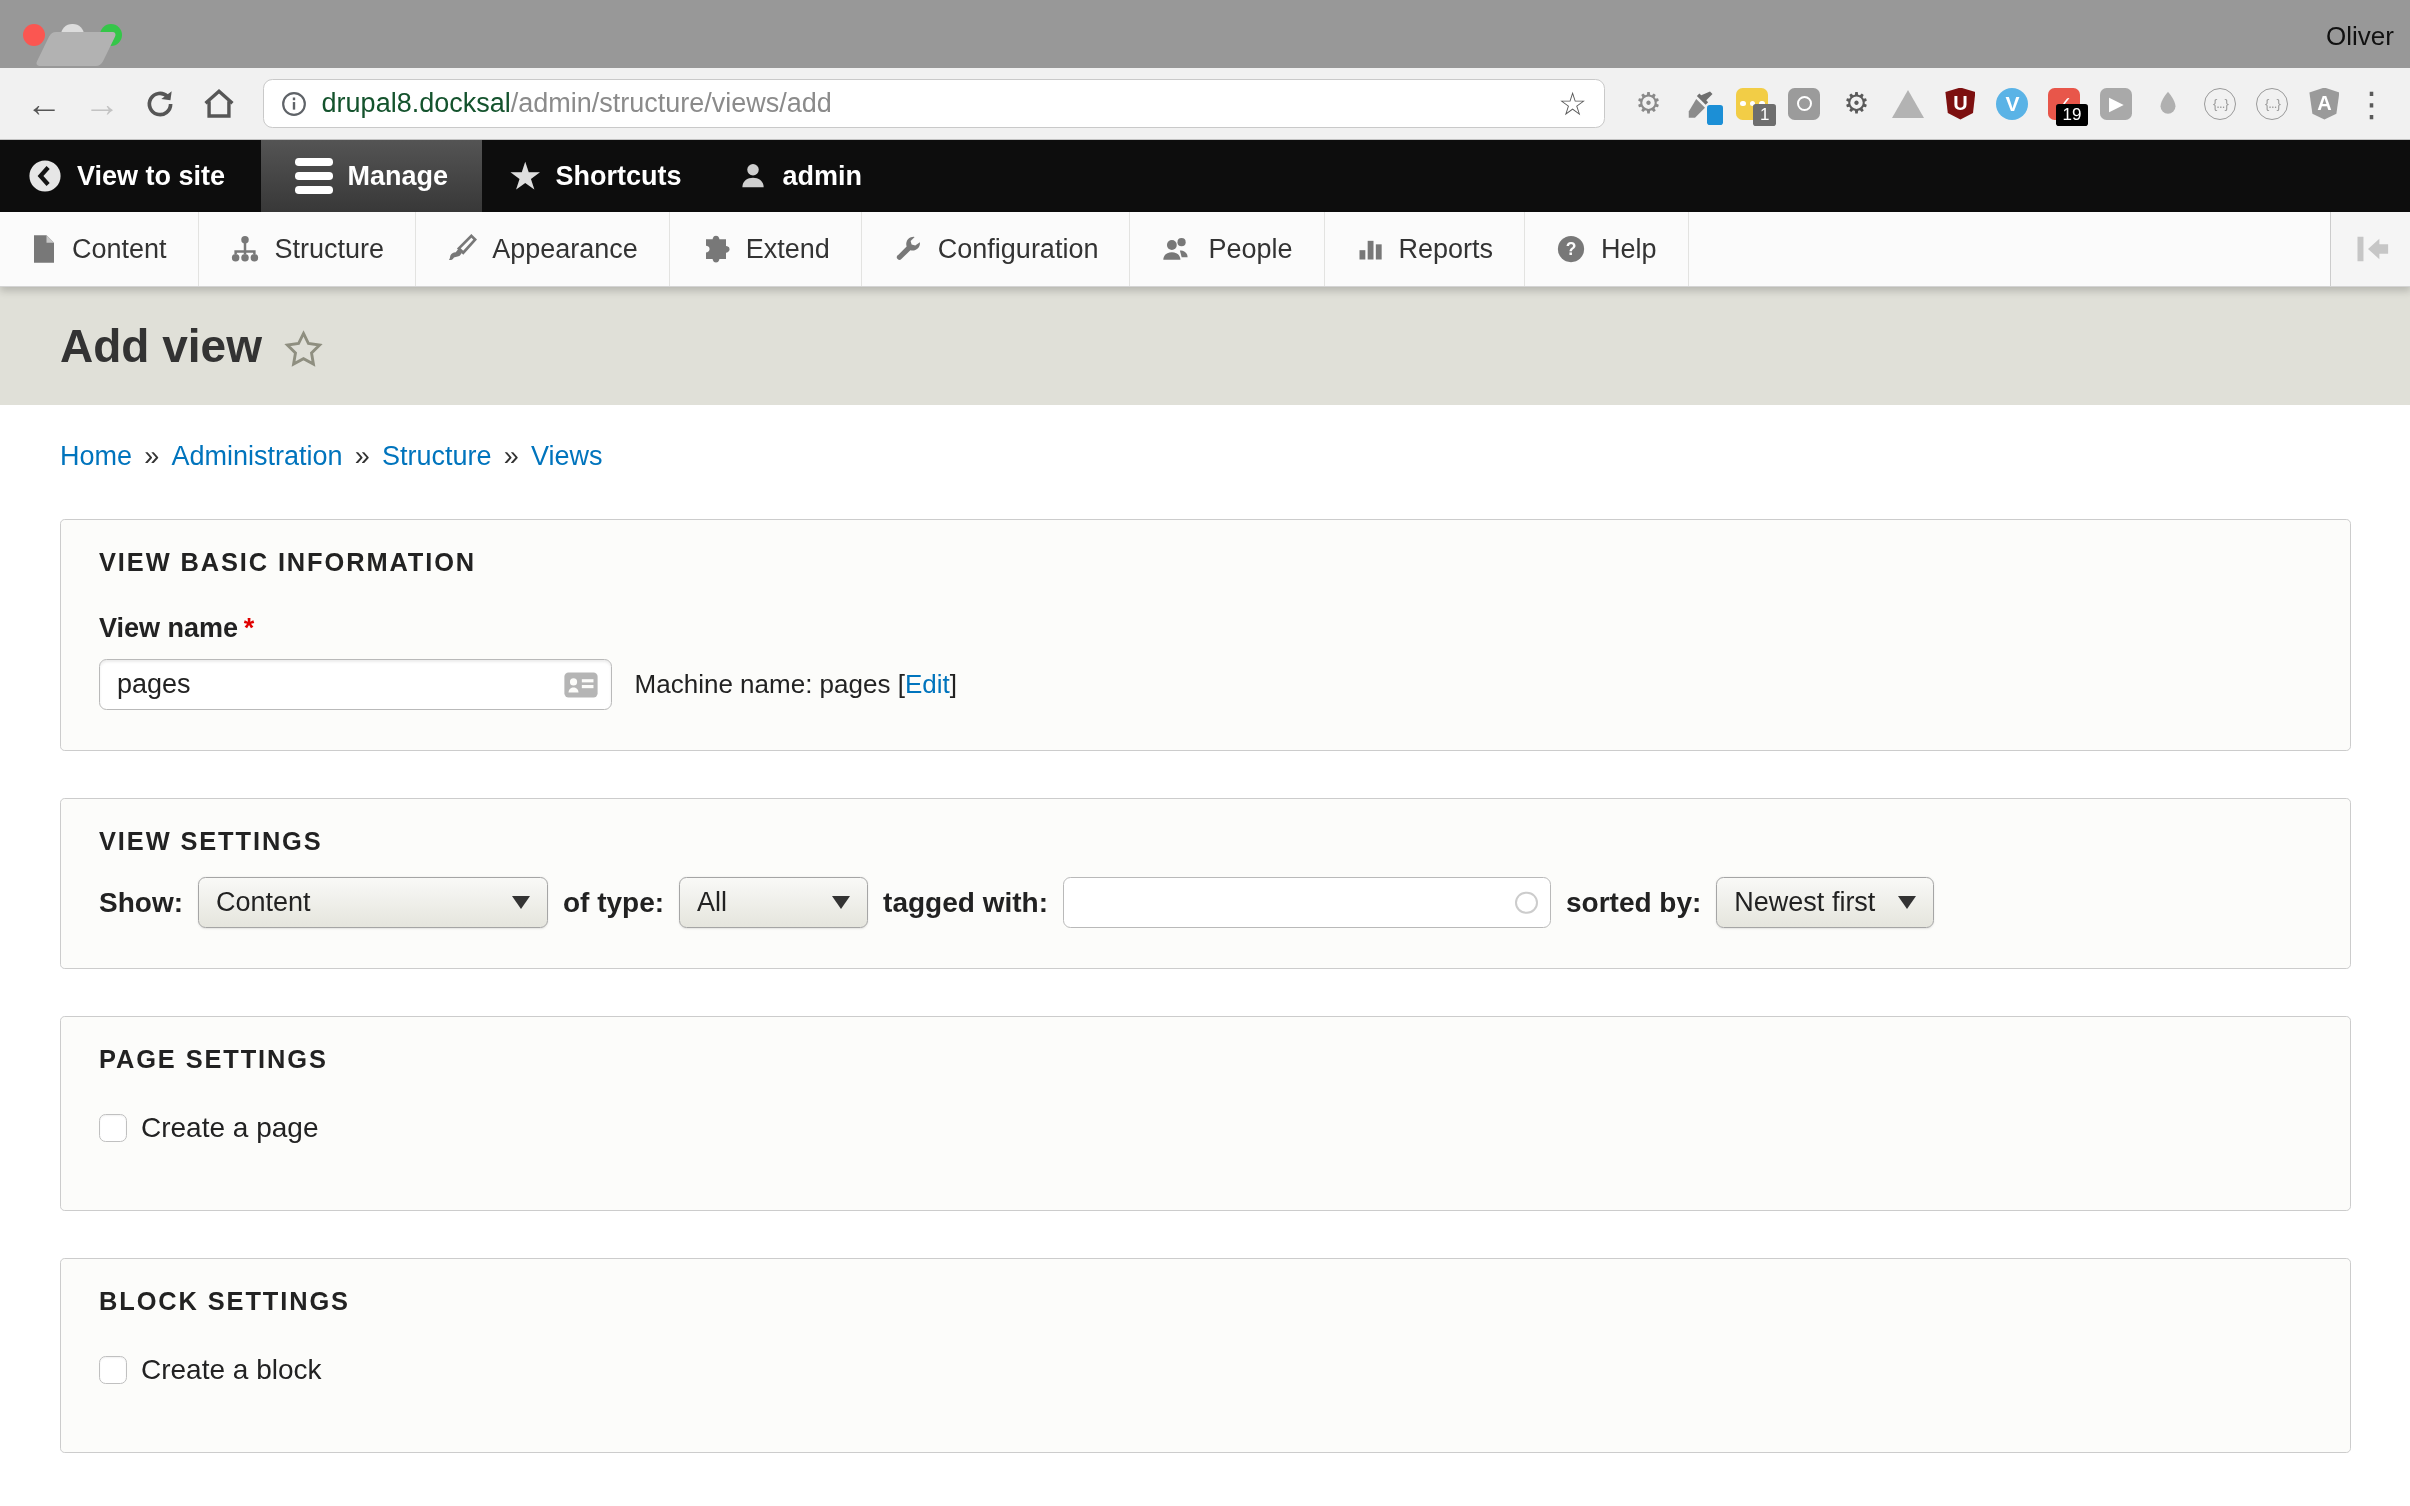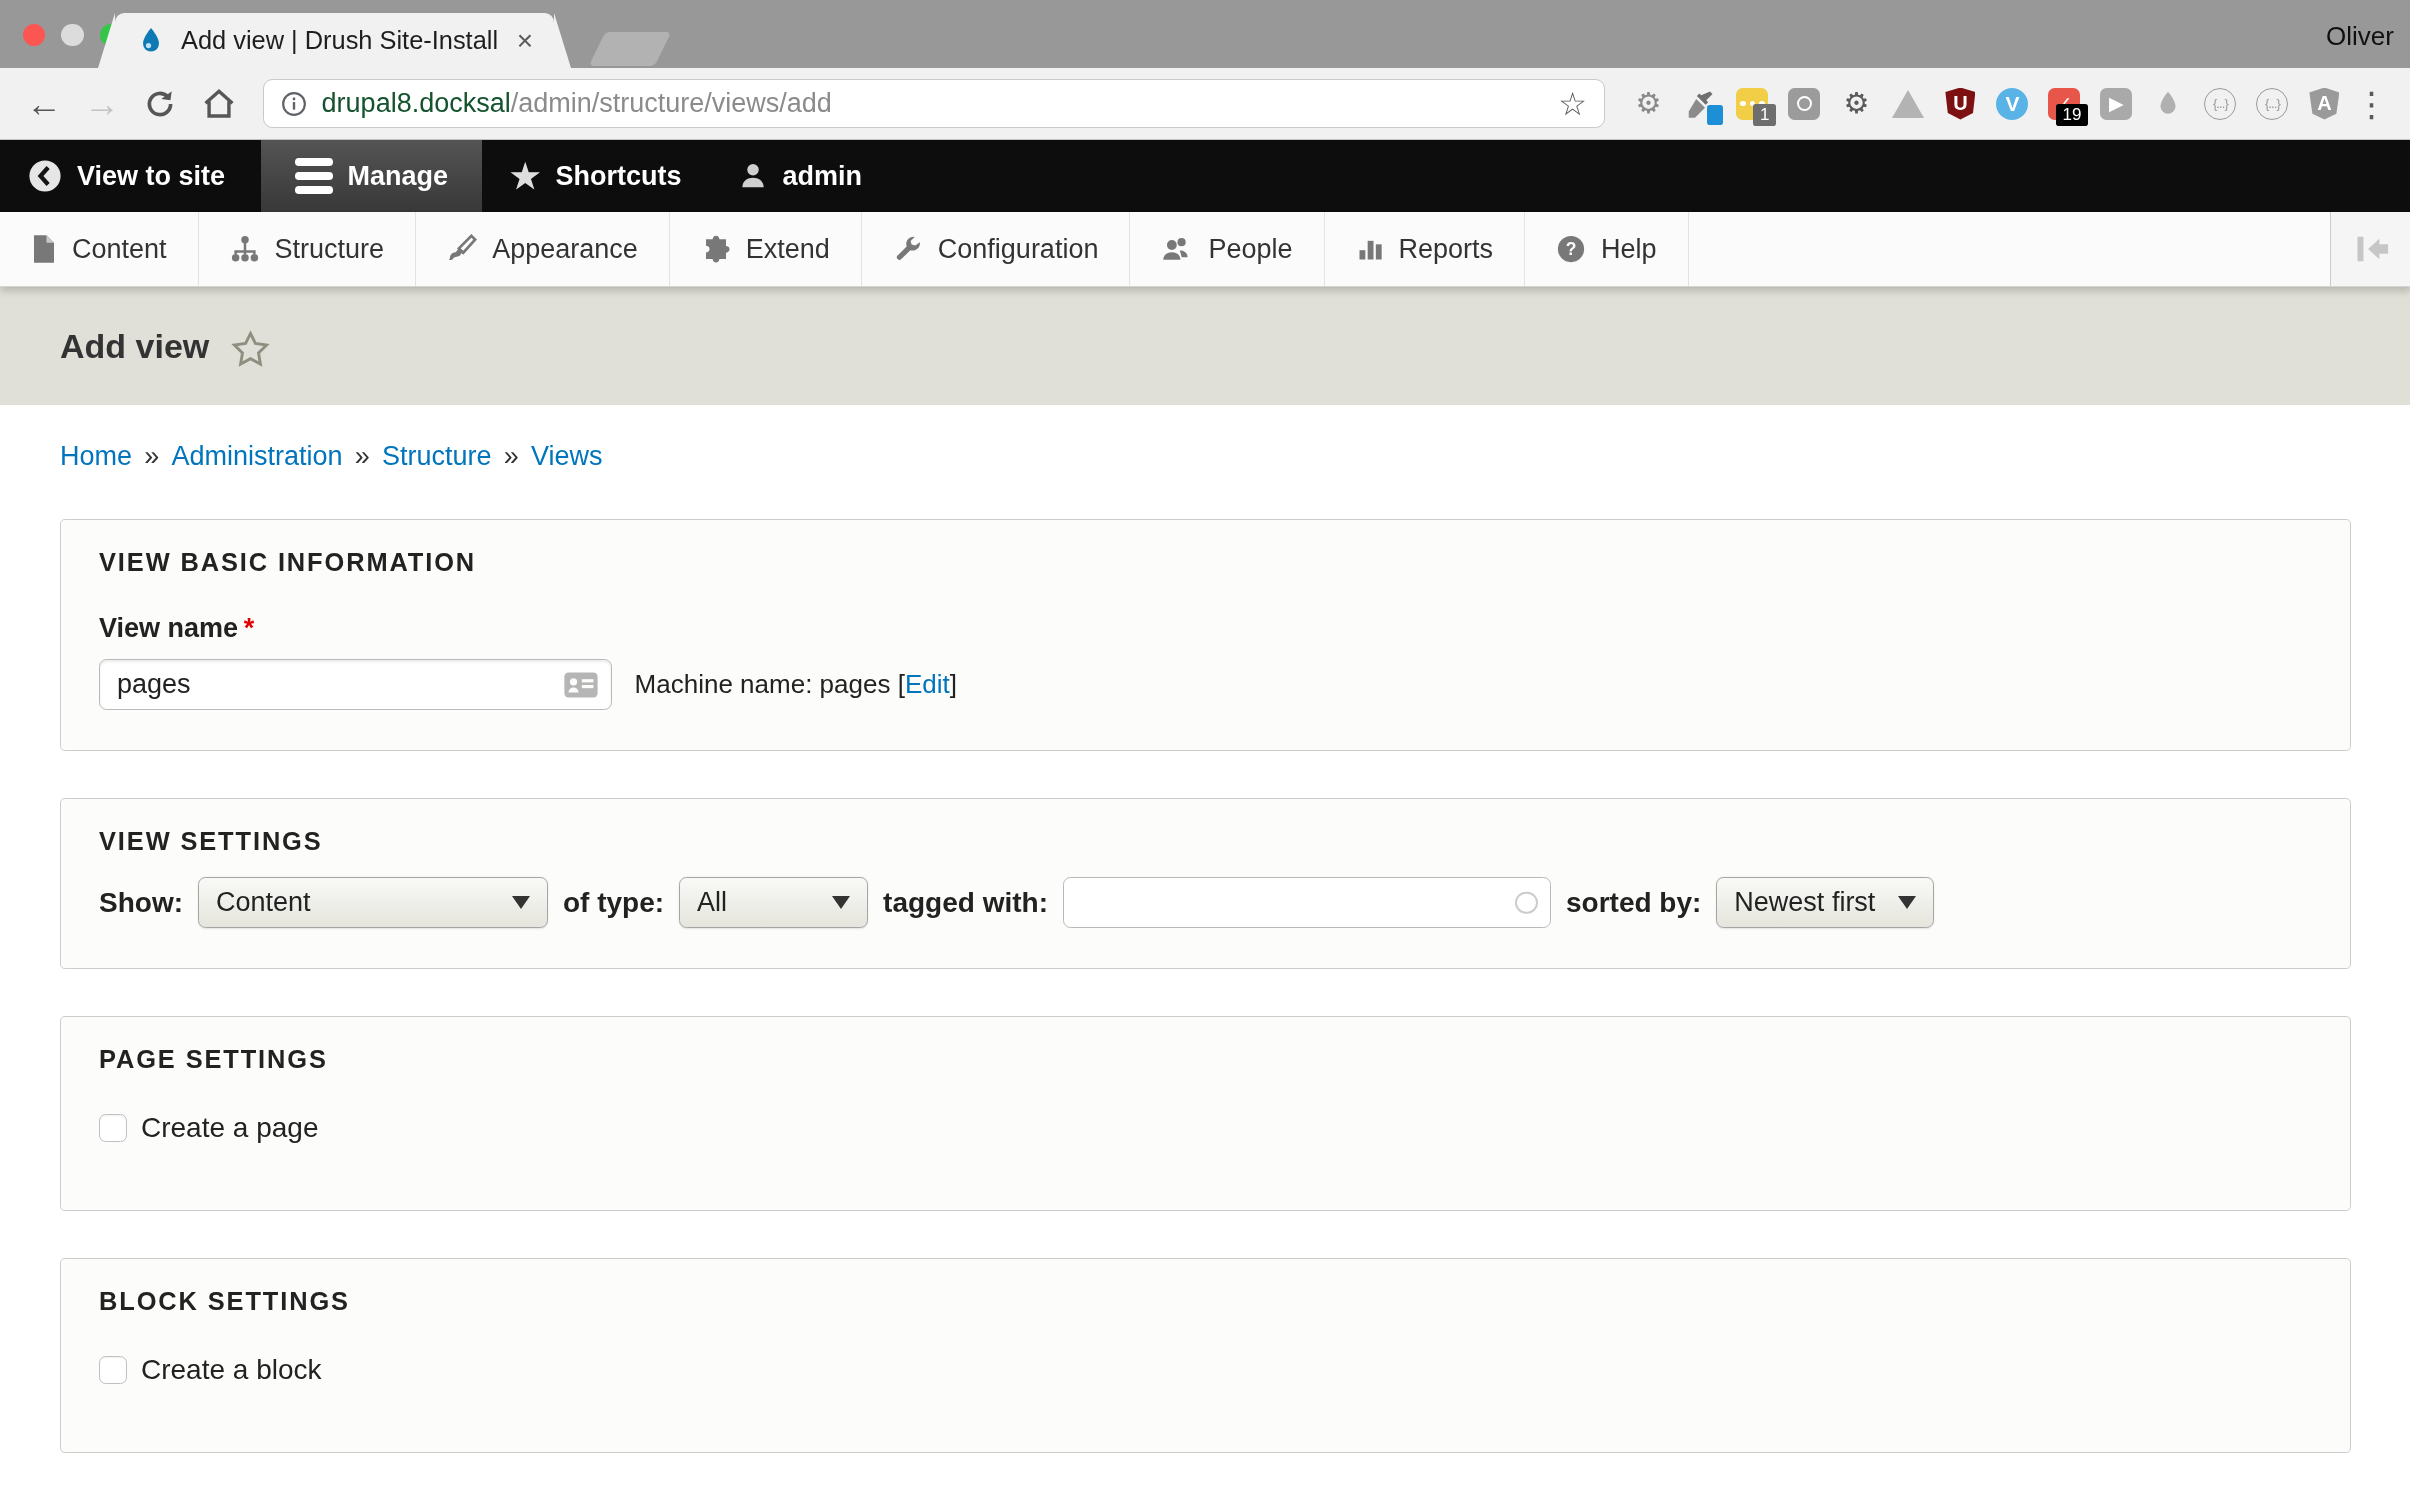--- a/index.html
+++ b/index.html
@@ -78,21 +78,21 @@
   .menu-bar { height:75px; background:#fbfbfb; display:flex; align-items:stretch;
               border-bottom:0.9px solid #d4d4d4; box-shadow:0 4.7px 7.5px rgba(0,0,0,0.18); position:relative; z-index:2; }
   .menu-item { display:flex; align-items:center; gap:15px; padding:0 31px;
                border-right:0.9px solid #e3e3e1; font-size:27px; color:#333; }
   .menu-spacer { flex:1; }
   .collapse-btn { width:81px; background:#f5f5f5; border-left:0.9px solid #ccc;
                   display:flex; align-items:center; justify-content:center; }
 
   
   .title-band { height:118px; background:#e0e0d8; display:flex; align-items:center; padding:0 60px; }
-  .page-title { font-size:34px; font-weight:bold; color:#333; }
+  .page-title { font-size:46px; font-weight:bold; color:#333; }
   .title-star { margin-left:21px; margin-top:7.5px; }
 
   
   .content { padding:0 60px; background:#fff; }
   .breadcrumb { padding-top:36px; font-size:27px; display:flex; gap:12.2px; align-items:baseline; }
   .crumb { color:#0074bd; }
   .crumb-sep { color:#333; }
 
   .fieldset { border:1.9px solid #ccc; border-radius:4.7px; background:#fcfcfa; margin-top:47px; padding:28px 38px 40px; }
   .legend { font-size:25.4px; font-weight:bold; color:#222; letter-spacing:1.9px; }
@@ -128,28 +128,20 @@
   .fieldset.tall { padding-bottom:66px; }
 </style>
 </head>
 <body>
 
 <div class="tab-strip">
   <div class="traffic">
     <span class="light red"></span>
     <span class="light mid"></span>
     <span class="light grn"></span>
-  </div>
-  <div class="tab">
-    <svg width="30" height="30" viewBox="0 0 24 24">
-      <path d="M12 1.5 C12 1.5 5.6 8.8 5.6 14 a6.4 6.4 0 0 0 12.8 0 C18.4 8.8 12 1.5 12 1.5 Z" fill="#0d7ab5"></path>
-      <circle cx="10" cy="15.6" r="2.1" fill="#bfe3f5"></circle>
-    </svg>
-    <span class="tab-title">Add view | Drush Site-Install</span>
-    <span class="tab-close">×</span>
   </div>
   <div class="new-tab"></div>
   <span class="profile-name">Oliver</span>
 </div>
 
 <div class="nav-bar">
   <span class="nav-btn">←</span>
   <span class="nav-btn disabled">→</span>
   <span class="nav-btn">
     <svg width="34" height="34" viewBox="0 0 24 24">

